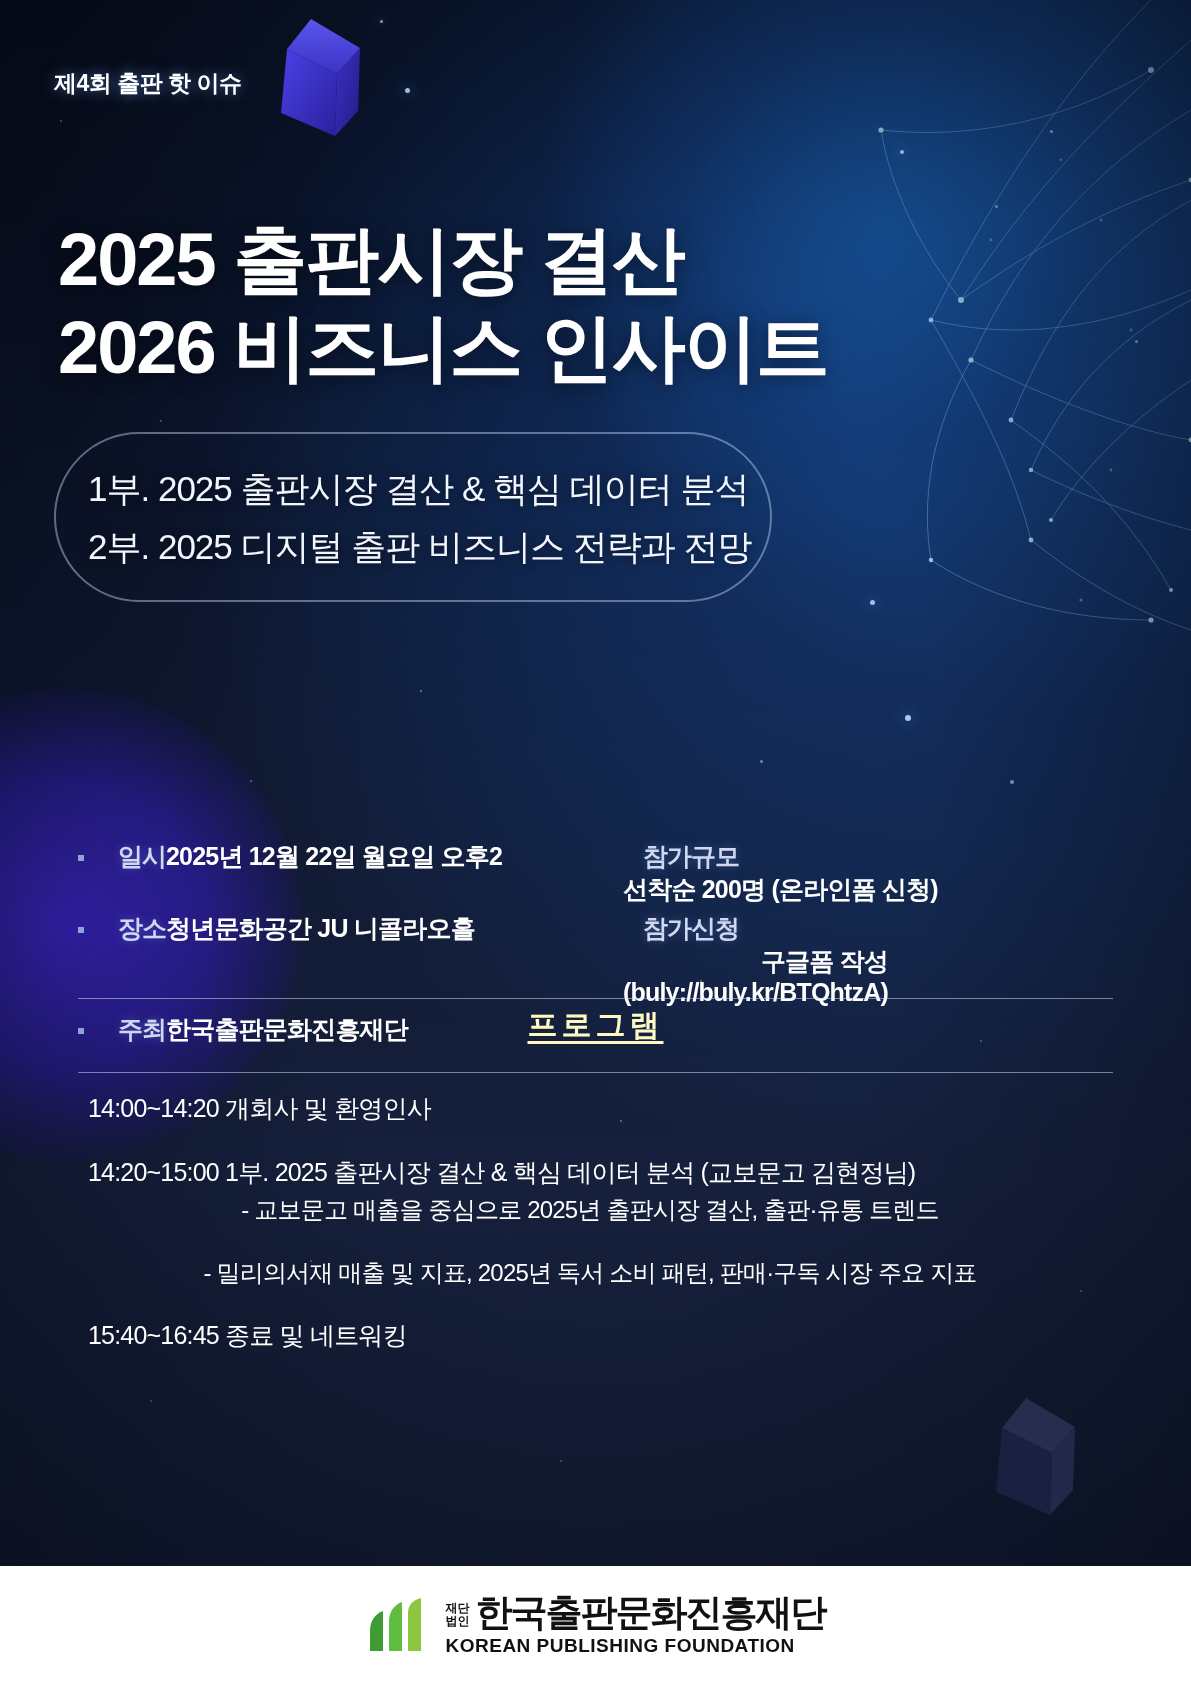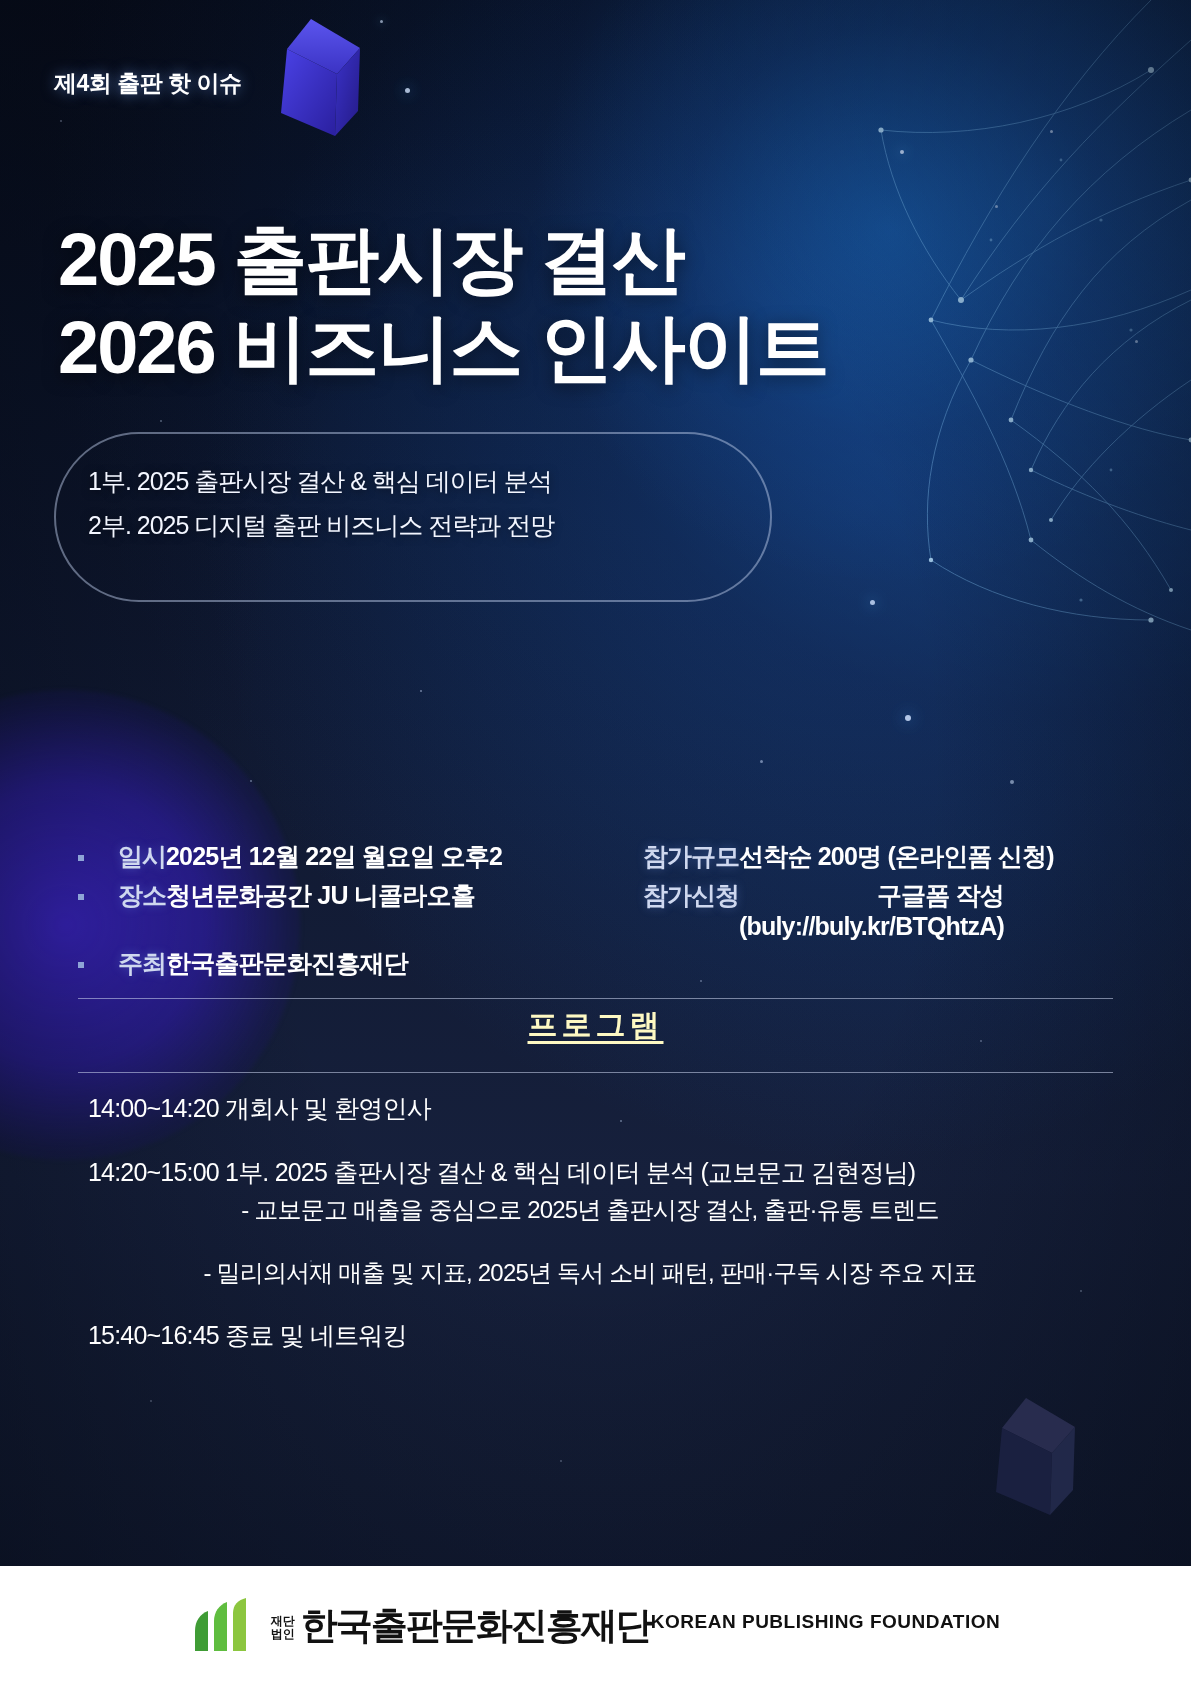--- a/index.html
+++ b/index.html
@@ -58,30 +58,30 @@
   .title div{white-space:nowrap;}
 
   .subbox{
     position:absolute;left:54px;top:432px;width:718px;height:170px;
     border:2px solid rgba(190,205,235,.48);
     border-radius:86px;
     box-sizing:border-box;
     padding:30px 0 0 32px;
   }
   .subbox p{
-    margin:0 0 8px 0;color:#f3f6ff;font-size:25px;font-weight:400;letter-spacing:-1px;line-height:1.42;
+    margin:0 0 8px 0;color:#f3f6ff;font-size:35px;font-weight:400;letter-spacing:-1px;line-height:1.42;
     text-shadow:0 1px 8px rgba(0,0,0,.5);
   }
 
   
   .info{position:absolute;left:78px;top:840px;width:1035px;}
   .info-row{display:flex;align-items:flex-start;margin-bottom:6px;text-align:right;}
   .info-col{display:flex;align-items:flex-start;}
   .info-col.left{width:545px;}
-  .info-col.right{width:490px;}
+  .info-col.right{width:490px;flex-direction:column;}
   .bullet{
     width:6px;height:6px;background:#8ea4d6;display:inline-block;margin:15px 8px 0 0;flex:none;
   }
   .lbl{
     color:#cfd8ef;font-weight:700;font-size:25px;letter-spacing:-1px;flex:none;
     text-shadow:0 0 10px rgba(120,160,255,.35);
   }
   .lbl.w1{width:74px;}
   .lbl.w2{width:116px;}
   .val{color:#ffffff;font-weight:700;font-size:25px;letter-spacing:-0.8px;}
@@ -103,21 +103,21 @@
   .ag-item{margin-bottom:26px;}
   .ag-main{font-size:25px;font-weight:400;letter-spacing:-0.8px;line-height:1.5;}
   .ag-sub{font-size:24px;font-weight:400;letter-spacing:-0.8px;line-height:1.55;text-align:center;padding-right:6px;}
 
   
   .footer{
     position:absolute;left:0;bottom:0;width:1191px;height:118px;background:#ffffff;
     display:flex;align-items:center;justify-content:center;gap:14px;
   }
   .logo-mark{width:66px;height:56px;flex:none;}
-  .logo-text{display:flex;flex-direction:row;justify-content:center;}
+  .logo-text{display:flex;flex-direction:column;justify-content:center;}
   .logo-line1{display:flex;align-items:flex-end;gap:6px;}
   .logo-small{
     font-size:12px;font-weight:700;color:#111;line-height:1.05;text-align:center;
     display:flex;flex-direction:column;padding-bottom:3px;
   }
   .logo-kr{font-size:37px;font-weight:700;color:#111;letter-spacing:-2px;line-height:1;}
   .logo-en{font-size:19px;font-weight:700;color:#111;letter-spacing:0.5px;margin-top:4px;}
 </style>
 </head>
 <body>

